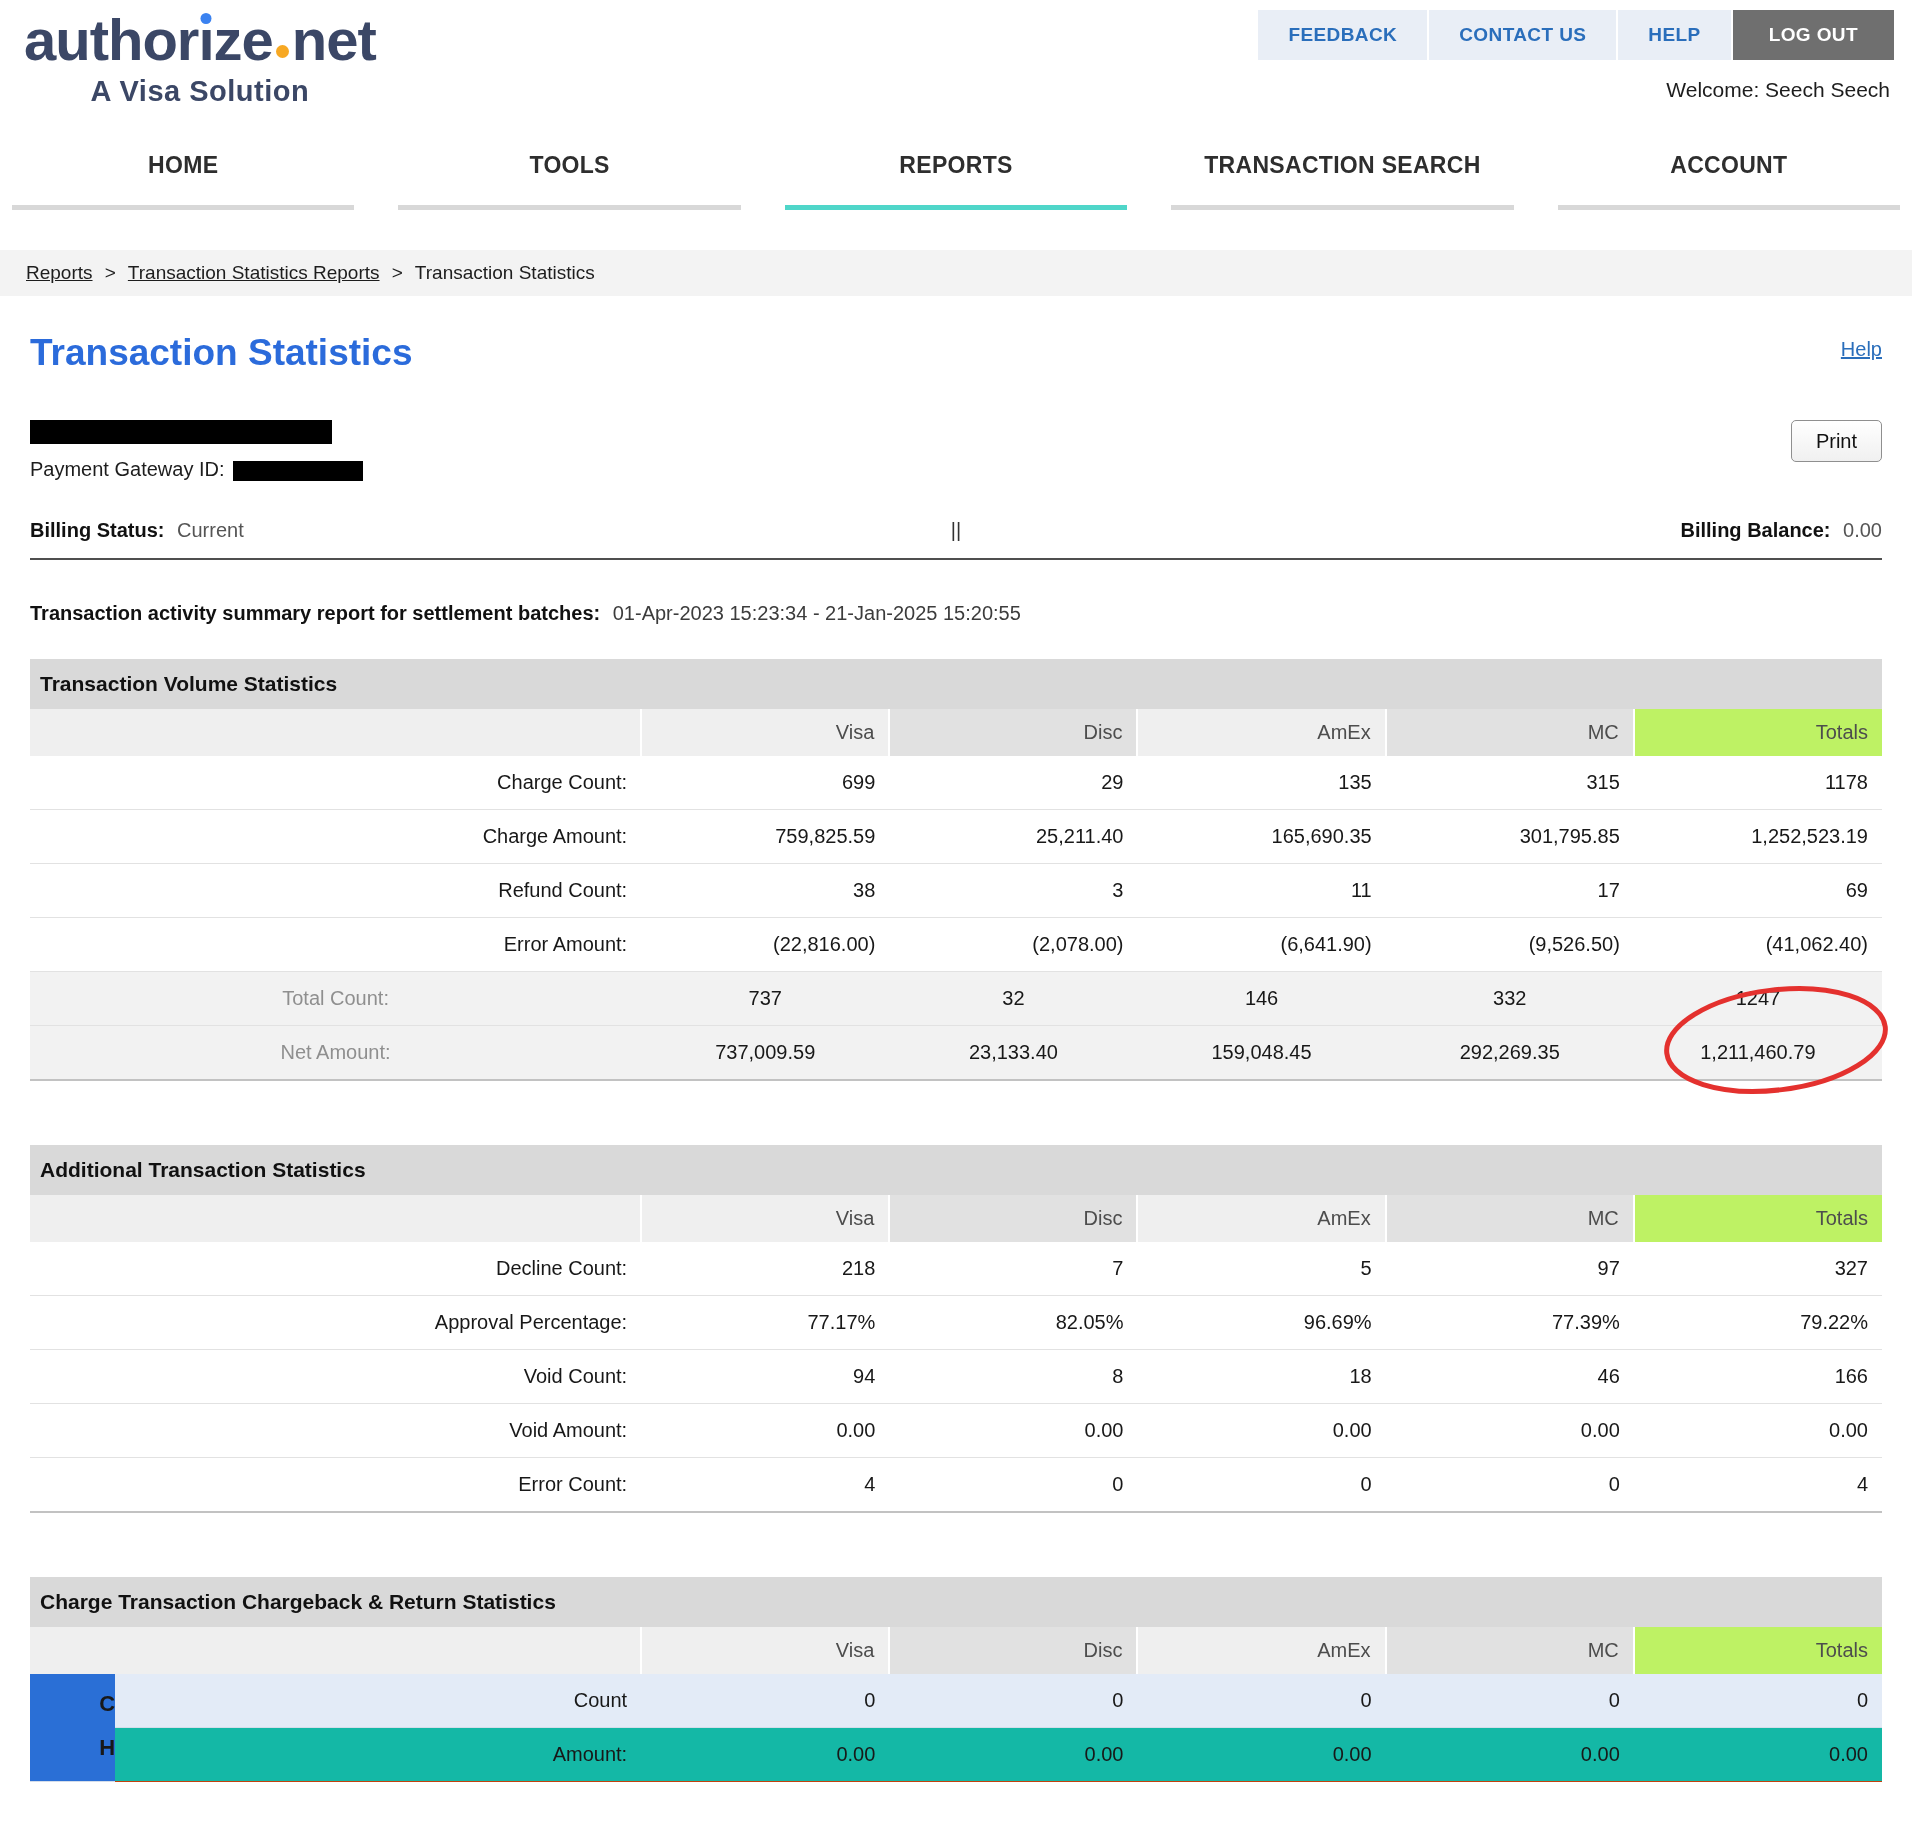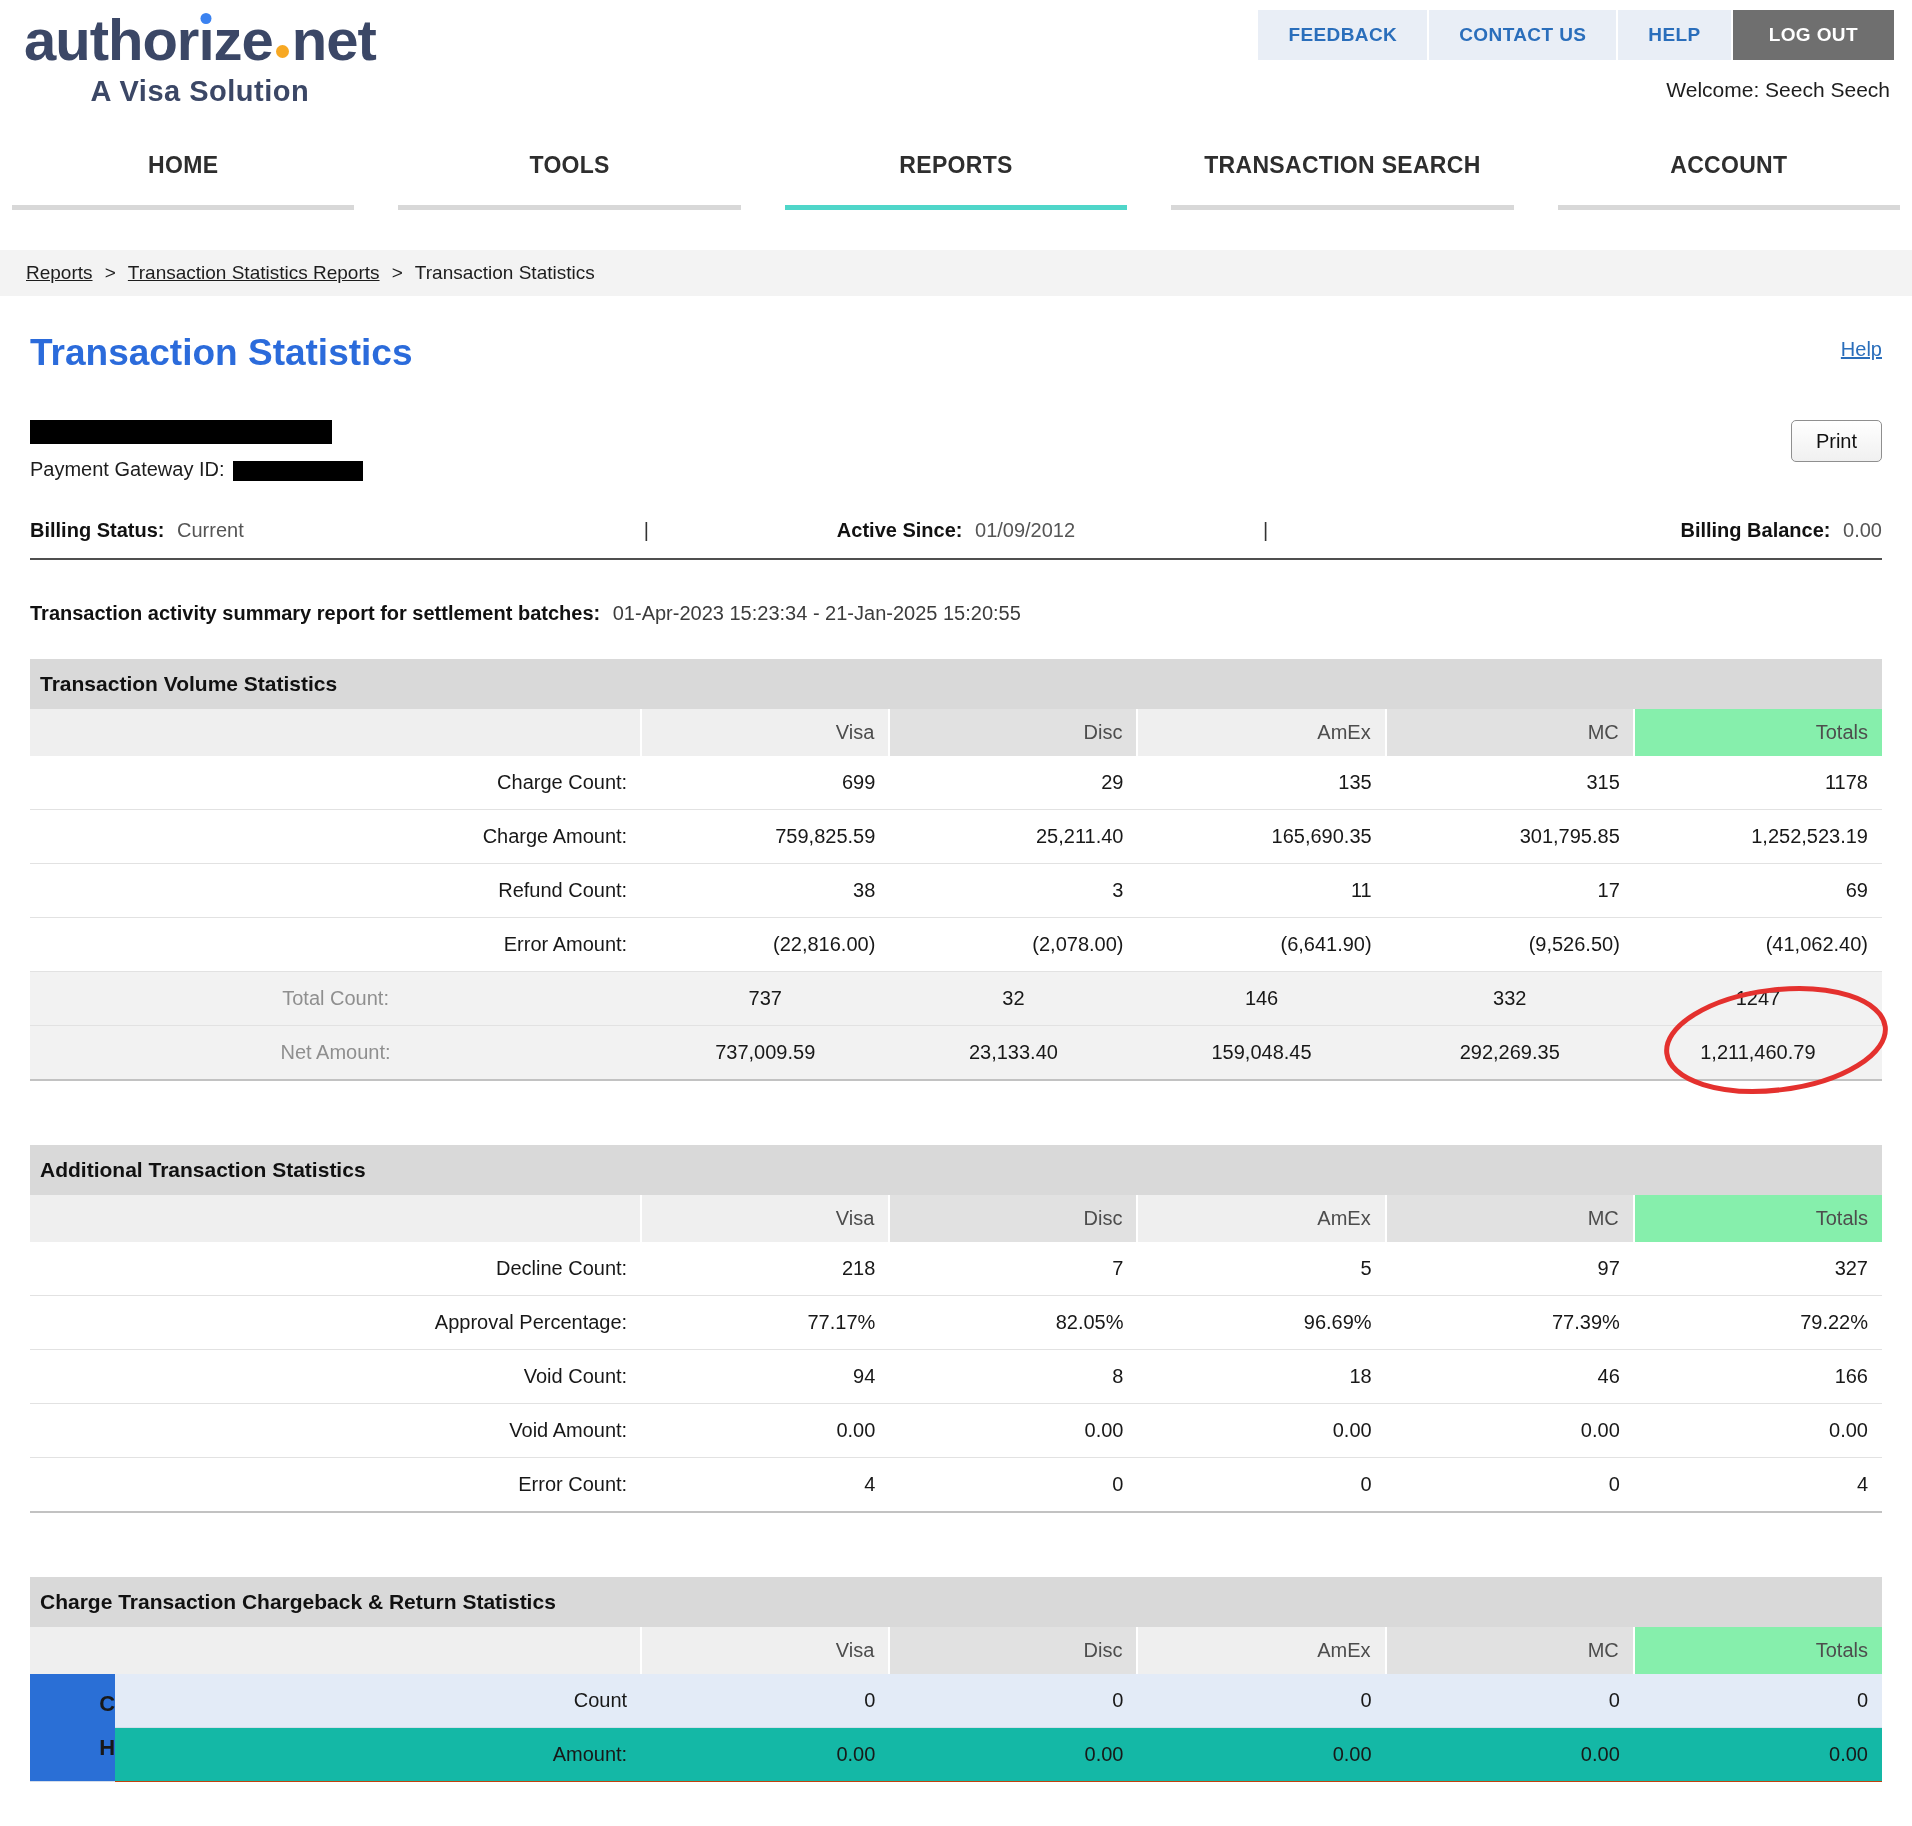--- a/index.html
+++ b/index.html
@@ -69,21 +69,21 @@
   
   .stat-section { margin-top: 64px; }
   .stat-section.first { margin-top: 34px; }
   .secbar { background: #d9d9d9; font-weight: bold; font-size: 21px; padding: 13px 10px; color: #111; }
   table.stats { width: 100%; border-collapse: collapse; font-size: 20px; table-layout: fixed; }
   .headrow td { padding: 12px 14px; text-align: right; color: #4d4d4d; }
   .headrow td + td { border-left: 2px solid #ffffff; }
   .hc-lab { background: #efefef; }
   .hc-a  { background: #efefef; }
   .hc-b  { background: #e1e1e1; }
-  .hc-tot { background: #86efac; }
+  .hc-tot { background: #bef264; }
   tbody.rows td { padding: 15px 14px; text-align: right; border-bottom: 1px solid #e2e2e2; color: #181818; background: #fff; }
   td.lab { text-align: left; padding-left: 16px; }
   tr.summary td { background: #f2f2f2; border-top: 1px solid #cfcfcf; text-align: center; }
   tr.summary td.lab { color: #8f8f8f; }
   tr.lastrow td { border-bottom: 2px solid #c2c2c2; }
 
   td.circle-cell { position: relative; }
   .annot { position: absolute; right: -16px; top: -52px; width: 240px; height: 130px; pointer-events: none; z-index: 3; }
 
   
@@ -160,24 +160,20 @@
       </div>
       <button class="printbtn">Print</button>
     </div>
 
     <div class="billingrow">
       <div class="bseg">
         <span class="blabel">Billing Status:</span>
         <span class="bval">Current</span>
       </div>
       <span class="pipe">|</span>
-      <div class="bseg mid">
-        <span class="blabel">Active Since:</span>
-        <span class="bval">01/09/2012</span>
-      </div>
       <span class="pipe">|</span>
       <div class="bseg right">
         <span class="blabel">Billing Balance:</span>
         <span class="bval">0.00</span>
       </div>
     </div>
 
     <div class="reportline">
       <span class="blabel">Transaction activity summary report for settlement batches:</span>
       <span class="rval">01-Apr-2023 15:23:34 - 21-Jan-2025 15:20:55</span>

